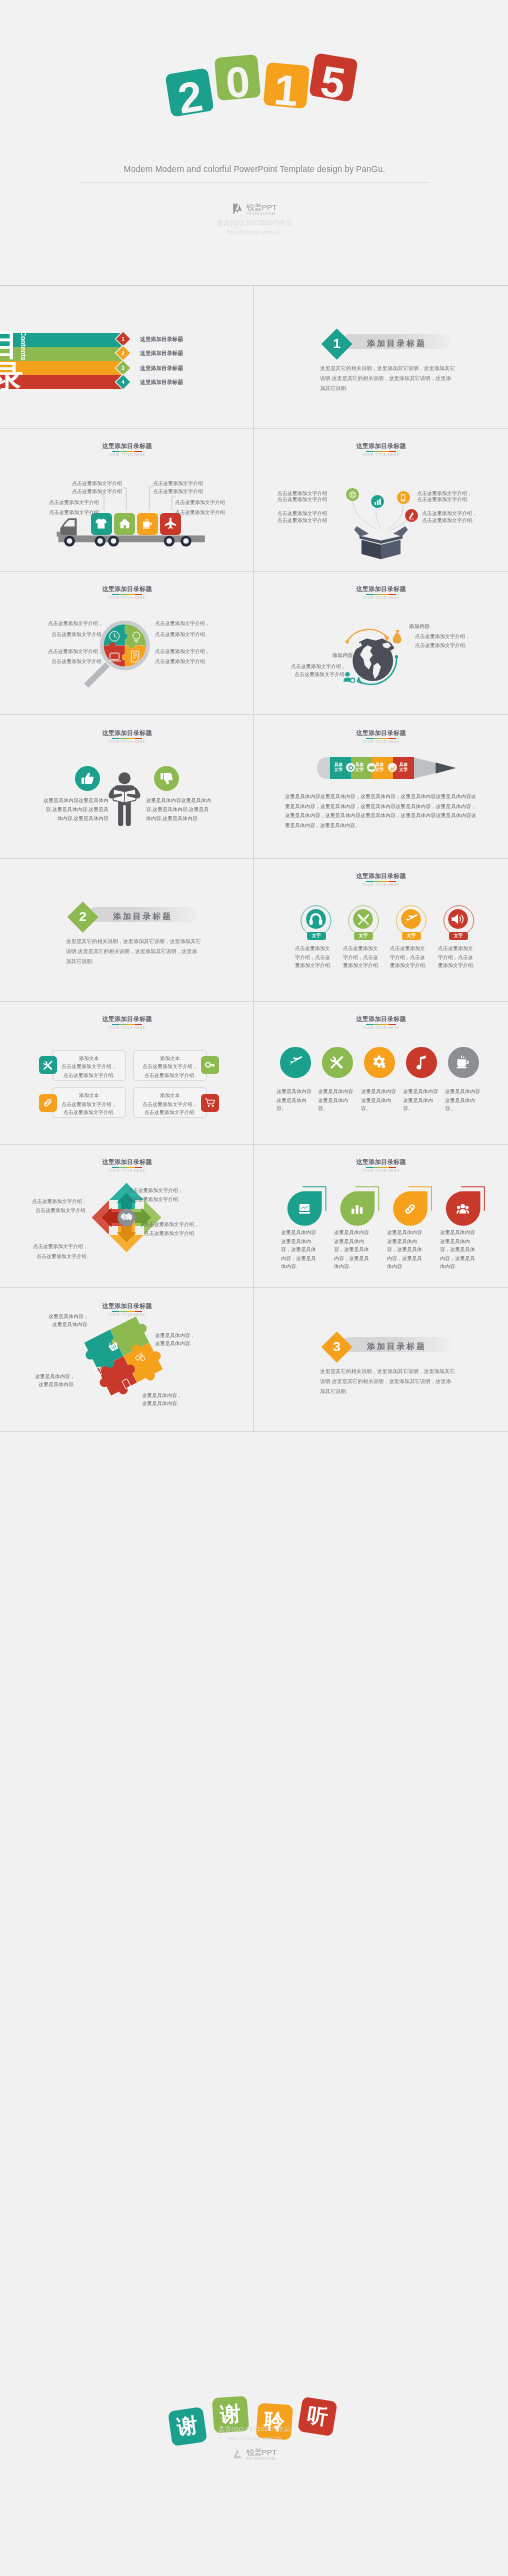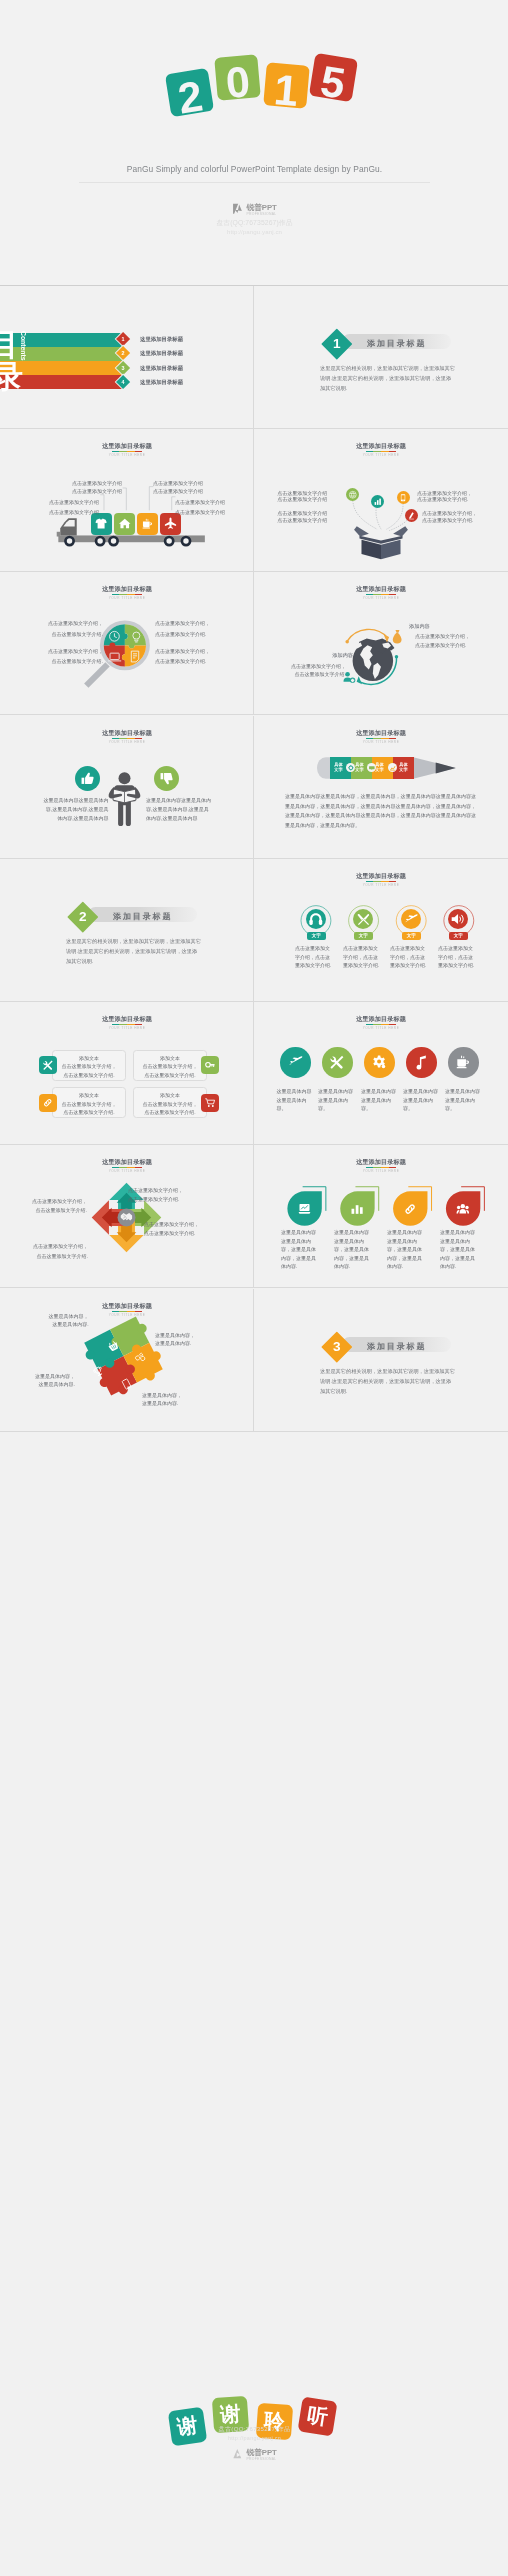--- a/index.html
+++ b/index.html
@@ -15,21 +15,21 @@
         font-size:43px;font-weight:bold;text-align:center;line-height:52px;font-family:"Liberation Sans",sans-serif;}
   .hero-title{position:absolute;left:0;top:132px;width:509px;text-align:center;
         font-size:28.5px;font-weight:bold;color:#50555c;letter-spacing:3.3px;text-indent:3.3px;
         line-height:30px;font-family:"Liberation Sans",sans-serif;}
   .hero-sub{position:absolute;left:0;top:164px;width:509px;text-align:center;
         font-size:8.4px;color:#83868a;letter-spacing:0.1px;}
   .hero-rule{position:absolute;left:79px;top:182px;width:351px;height:0.7px;background:#e2e2e2;}
   .hero-logo{position:absolute;left:0;top:203px;width:509px;text-align:center;}
   .logomark{display:inline-block;vertical-align:top;width:11.5px;height:11.5px;position:relative;}
   .logotxt{display:inline-block;vertical-align:top;text-align:left;margin-left:2.7px;padding-top:1.4px;}
-  .logotxt .l1{display:block;font-size:7.8px;color:#9a9a9a;font-weight:bold;letter-spacing:-0.1px;line-height:8.1px;}
+  .logotxt .l1{display:block;font-size:7.8px;color:#9a9a9a;font-weight:normal;letter-spacing:-0.1px;line-height:8.1px;}
   .logotxt .l2{display:block;font-size:3.4px;color:#c6c6c6;letter-spacing:0.3px;line-height:4.1px;}
   .hero-cred{position:absolute;left:0;top:218px;width:509px;text-align:center;font-size:6.8px;color:#dcdcdc;letter-spacing:0.1px;}
   .hero-url{position:absolute;left:0;top:228px;width:509px;text-align:center;font-size:6.1px;color:#dedede;letter-spacing:0.1px;}
 
   
   .grid{position:absolute;left:0;top:286px;width:509px;}
   .slide{position:absolute;width:254px;height:143px;background:#f1f1f1;box-sizing:border-box;
          border-right:0.7px solid #d9d9d9;border-bottom:0.7px solid #d9d9d9;overflow:hidden;}
   .slide.r{border-right:none;}
 
@@ -86,21 +86,21 @@
 
 <div class="page">
 
   <div class="hero">
     <div class="y2015">
       <div class="ybox" style="left:1.4px;top:18.3px;background:#1aa08c;transform:rotate(-9deg);">2</div>
       <div class="ybox" style="left:49px;top:3.4px;background:#8cba51;transform:rotate(-5deg);">0</div>
       <div class="ybox" style="left:98px;top:11px;background:#f5a11c;transform:rotate(5deg);">1</div>
       <div class="ybox" style="left:145px;top:2.7px;background:#c9392b;transform:rotate(9deg);">5</div>
     </div>
-    <div class="hero-sub">PanGu  Simply and colorful PowerPoint Template design by PanGu.</div>
+    <div class="hero-sub">Modern  Modern and colorful PowerPoint Template design by PanGu.</div>
     <div class="hero-rule"></div>
     <div class="hero-logo">
       <span class="logomark">
         <svg width="11.5" height="11.5" viewBox="0 0 17 17">
           <path d="M1.6 1.2 L9.2 1.2 L3.2 15.8 L1.6 15.8 Z" fill="#9b9b9b"></path>
           <path d="M10.6 2.4 L14.6 12.0 L9.0 11.2 L8.2 14.6 L4.6 10.4 L8.8 10.2 Z" fill="#9b9b9b"></path>
         </svg>
       </span><span class="logotxt">
         <span class="l1">锐普PPT</span>
         <span class="l2">PROFESSIONAL</span>

